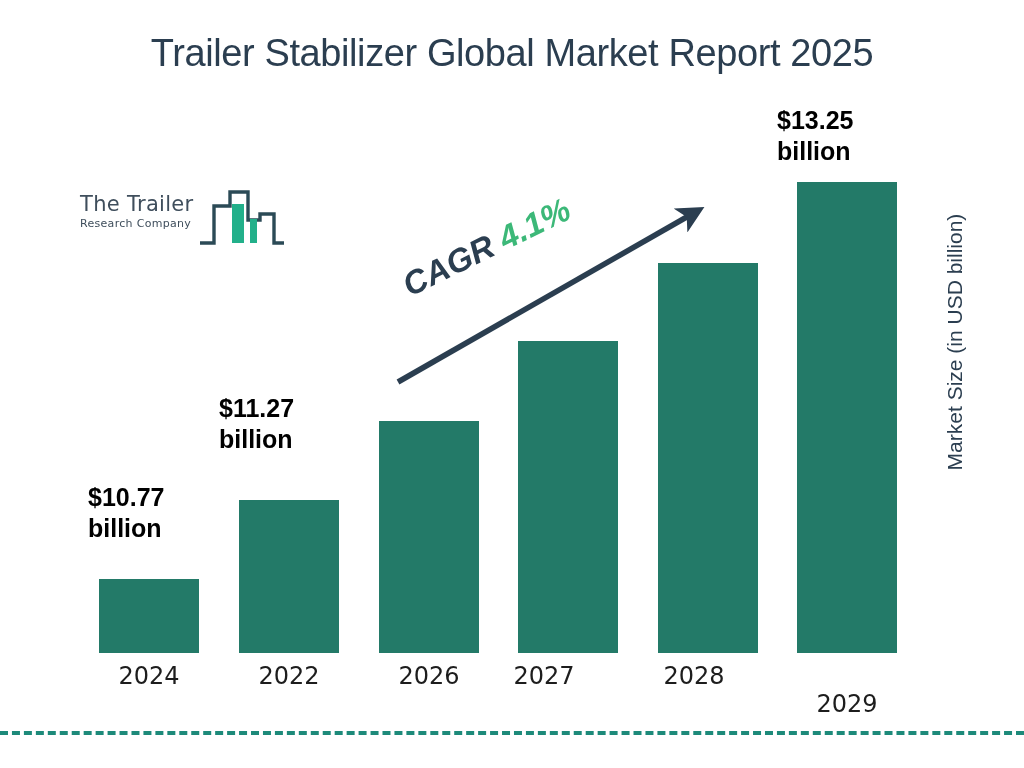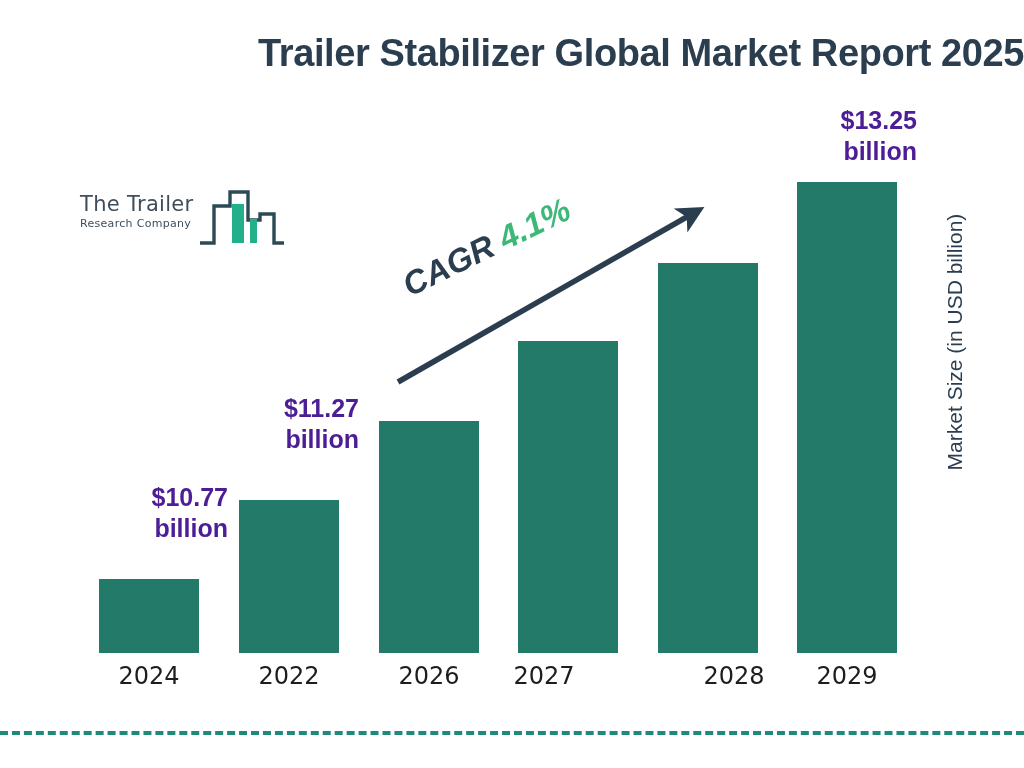--- a/index.html
+++ b/index.html
@@ -10,23 +10,23 @@
     font-family:"Liberation Sans","DejaVu Sans",sans-serif;
     overflow:hidden;
     position:relative;
   }
   #root{position:absolute;inset:0;width:1024px;height:768px;}
 
   
   .title{
     position:absolute;
     left:0; top:32px; width:1024px;
-    text-align:right;
+    text-align:center;
     font-size:38px;
-    font-weight:bold;
+    font-weight:normal;
     color:#2b3e50;
     letter-spacing:-0.4px;
     white-space:nowrap;
   }
 
   
   .logo{
     position:absolute;
     left:80px; top:186px;
     width:205px; height:64px;
@@ -72,22 +72,22 @@
     top:662px;
     font-size:24px;
     color:#1d1d1d;
     text-align:center;
     font-family:"DejaVu Sans",sans-serif;
   }
   .val-label{
     position:absolute;
     font-size:25px;
     font-weight:bold;
-    color:#4c1d95;
-    text-align:right;
+    color:#000000;
+    text-align:left;
     line-height:31px;
   }
 
   
   .yaxis-title{
     position:absolute;
     right:-96px;
     top:330px;
     width:330px;
     font-size:21px;
@@ -155,22 +155,22 @@
     <div class="bar" style="left:239px; width:100px; height:153px;"></div>
     <div class="bar" style="left:379px; width:100px; height:232px;"></div>
     <div class="bar" style="left:518px; width:100px; height:312px;"></div>
     <div class="bar" style="left:658px; width:100px; height:390px;"></div>
     <div class="bar" style="left:797px; width:100px; height:471px;"></div>
 
     <div class="tick-label" style="left:99px;  width:100px;">2024</div>
     <div class="tick-label" style="left:239px; width:100px;">2022</div>
     <div class="tick-label" style="left:379px; width:100px;">2026</div>
     <div class="tick-label" style="left:494px; width:100px;">2027</div>
-    <div class="tick-label" style="left:684px; width:100px;">2028</div>
-    <div class="tick-label" style="left:797px; width:100px;">2029</div>
+    <div class="tick-label" style="left:644px; width:100px;">2028</div>
+    <div class="tick-label" style="left:797px; width:100px;margin-top:28px;">2029</div>
 
     <div class="val-label" style="left:88px; top:482px; width:140px;">
       <div>$10.77</div>
       <div>billion</div>
     </div>
 
     <div class="val-label" style="left:219px; top:393px; width:140px;">
       <div>$11.27</div>
       <div>billion</div>
     </div>

